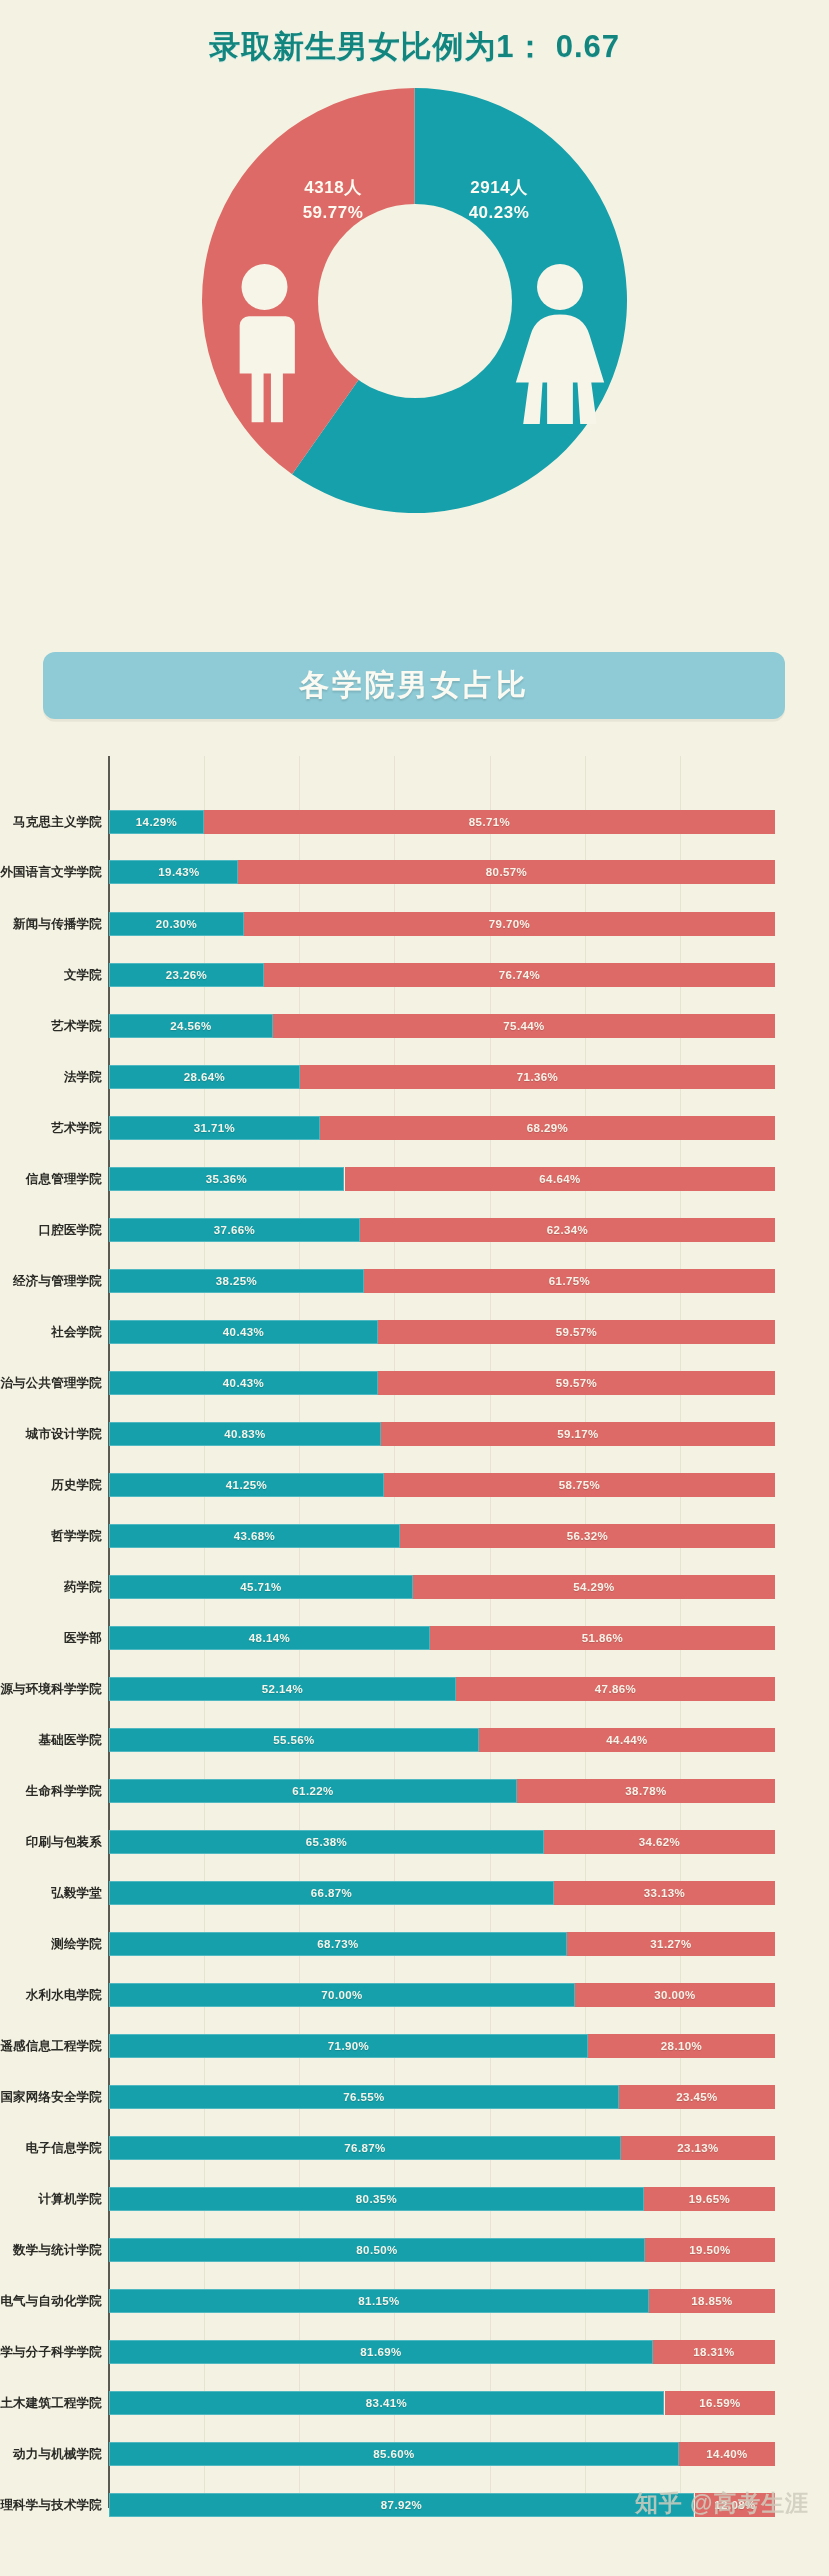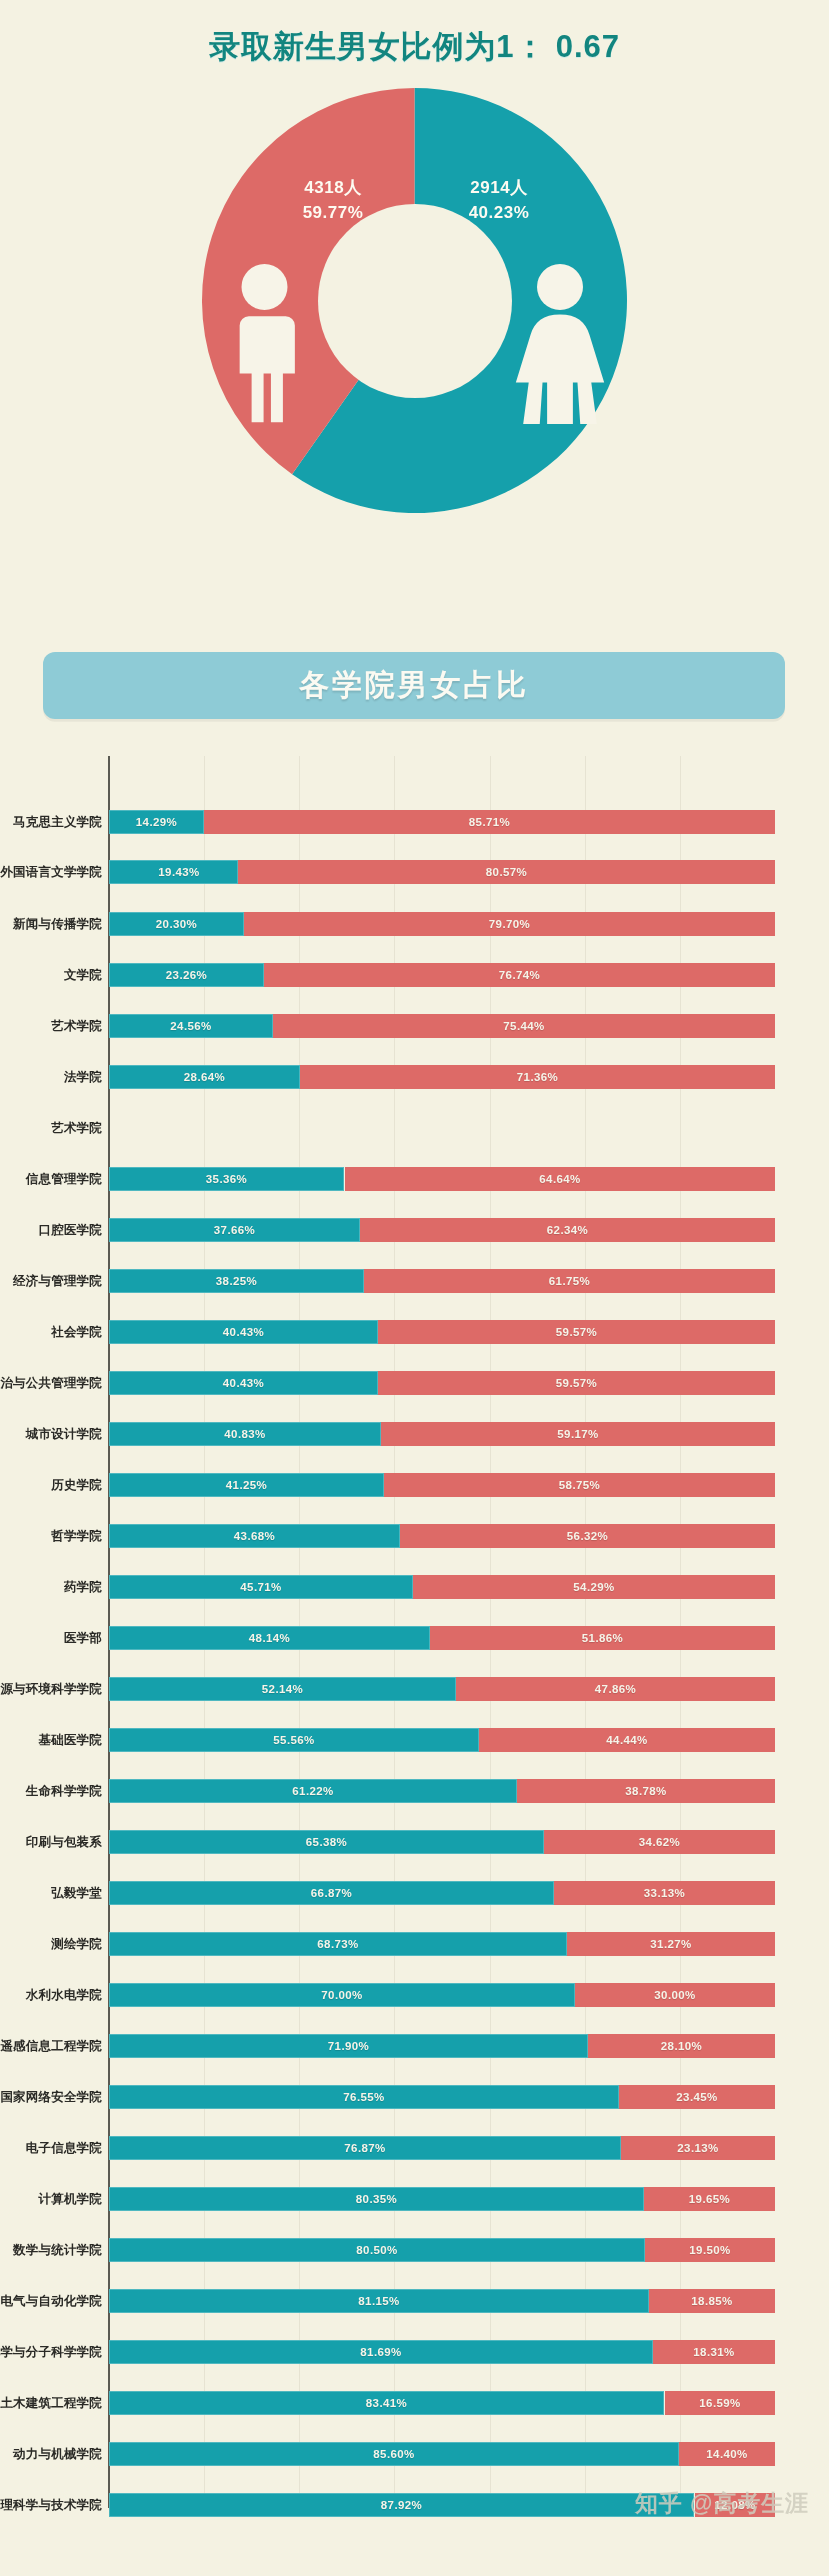--- a/index.html
+++ b/index.html
@@ -195,20 +195,26 @@
           <div class="row-label">法学院</div>
           <div class="bar-track">
             <div class="bar-male" style="width: 191px; background: rgb(21, 160, 171);"></div>
             <div class="bar-female" style="width: 475px; background: rgb(221, 106, 103);"></div>
             <div class="val m" style="width: 191px;">28.64%</div>
             <div class="val f" style="width: 475px;">71.36%</div>
           </div>
         </div>
         <div class="row" style="top: 360px;">
           <div class="row-label">艺术学院</div>
+          <div class="bar-track">
+            <div class="bar-male" style="width: 211px; background: rgb(21, 160, 171);"></div>
+            <div class="bar-female" style="width: 455px; background: rgb(221, 106, 103);"></div>
+            <div class="val m" style="width: 211px;">31.71%</div>
+            <div class="val f" style="width: 455px;">68.29%</div>
+          </div>
         </div>
         <div class="row" style="top: 411px;">
           <div class="row-label">信息管理学院</div>
           <div class="bar-track">
             <div class="bar-male" style="width: 235px; background: rgb(21, 160, 171);"></div>
             <div class="bar-female" style="width: 430px; background: rgb(221, 106, 103);"></div>
             <div class="val m" style="width: 235px;">35.36%</div>
             <div class="val f" style="width: 430px;">64.64%</div>
           </div>
         </div>

